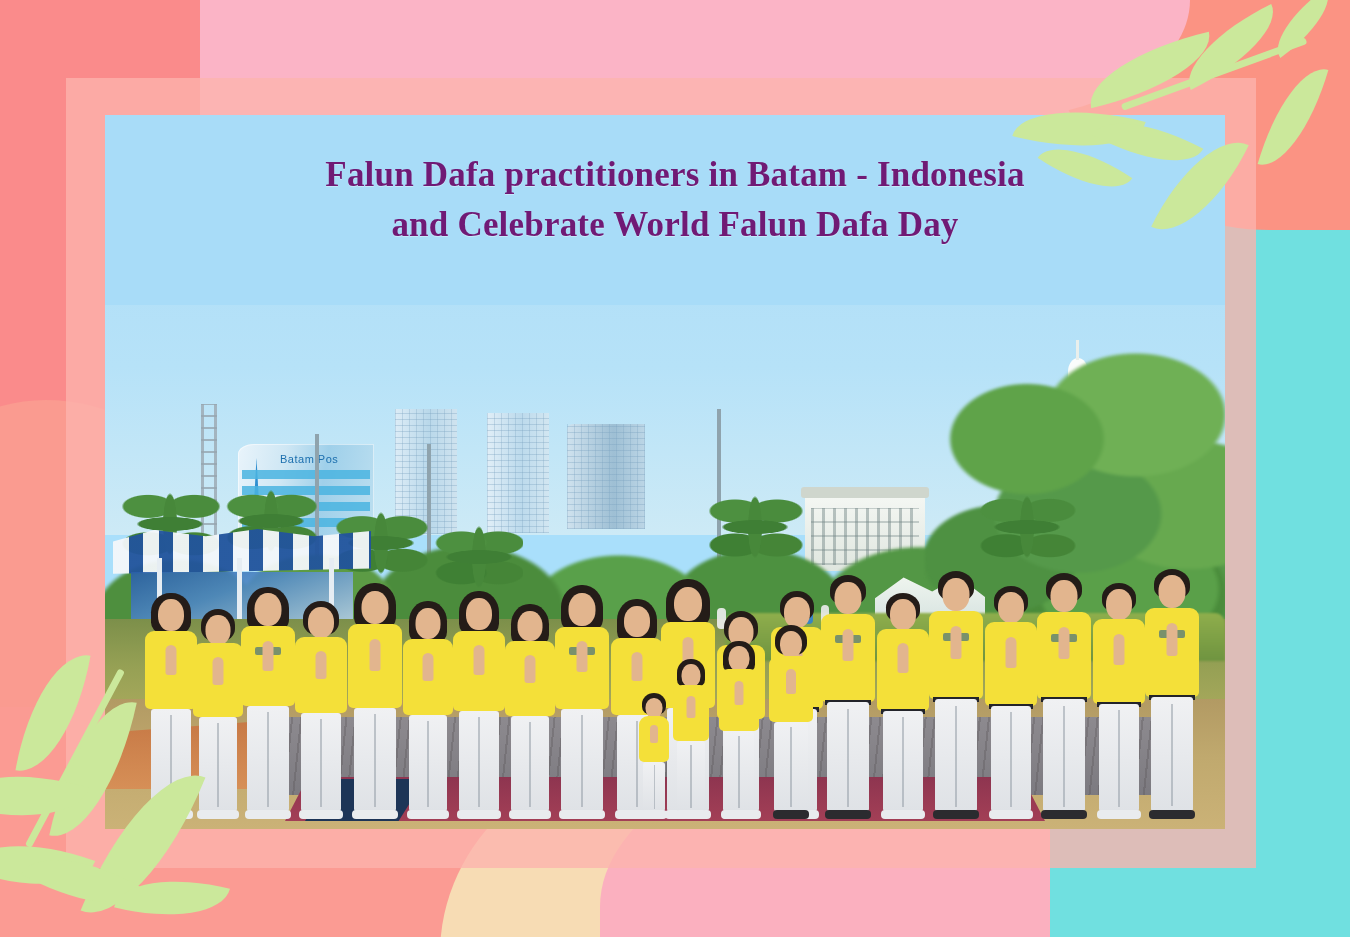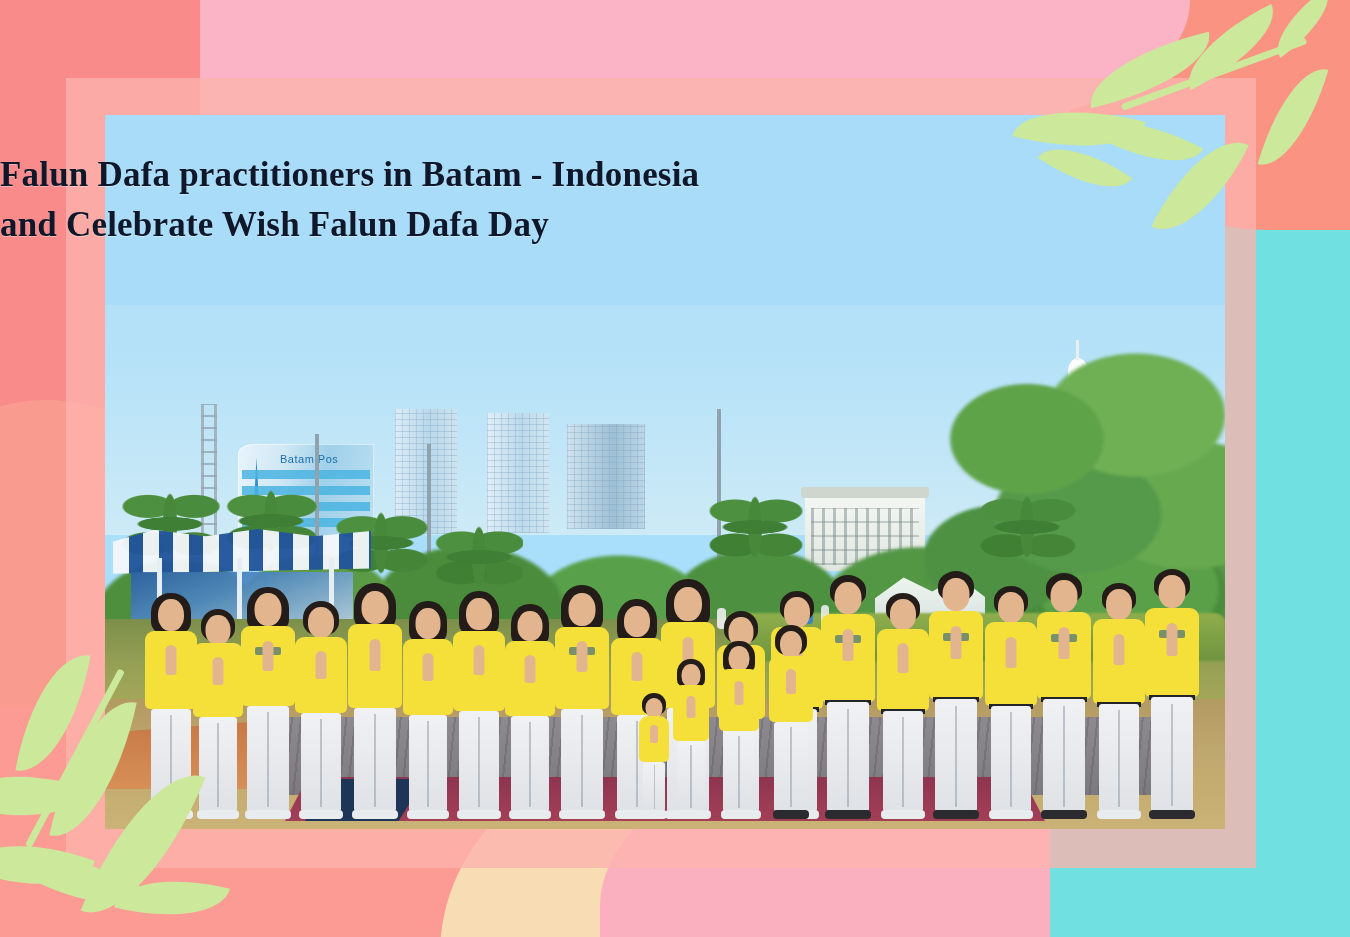--- a/index.html
+++ b/index.html
@@ -500,21 +500,22 @@
     background: #cbe89b;
     border-radius: 3px;
     transform-origin: 0 50%;
   }
 
   
   .title {
     position: absolute;
     left: 0; right: 0;
     top: 28px;
-    color: #0f172a;
+    text-align: center;
+    color: #701a75;
     font-weight: bold;
     font-size: 35px;
     line-height: 1.42;
     letter-spacing: .2px;
     text-shadow: 0 1px 0 rgba(255,255,255,.35);
   }
   .title .line { display: block; white-space: nowrap; }
 </style>
 </head>
 <body>
@@ -841,21 +842,21 @@
           <div class="belt" style="top:126px"></div>
           <div class="legs" style="top:128px"></div>
           <div class="shoes"></div>
         </div>
       </div>
     </div>
   </div>
 
   <div class="title" style="top:150px;">
     <span class="line">Falun Dafa practitioners in Batam - Indonesia</span>
-    <span class="line">and Celebrate Wish Falun Dafa Day</span>
+    <span class="line">and Celebrate World Falun Dafa Day</span>
   </div>
 
   <div style="position:absolute;right:0;top:0;width:300px;height:240px;">
     <div class="stem" style="left:72px;top:104px;width:196px;height:7px;transform:rotate(-20deg)"></div>
     <div class="leaf" style="left:34px;top:46px;width:132px;height:48px;transform:rotate(-13deg)"></div>
     <div class="leaf" style="left:126px;top:26px;width:110px;height:42px;transform:rotate(-26deg)"></div>
     <div class="leaf" style="left:214px;top:8px;width:78px;height:30px;transform:rotate(-36deg)"></div>
     <div class="leaf" style="left:222px;top:62px;width:42px;height:110px;transform:rotate(16deg);border-radius:100% 0 100% 0"></div>
     <div class="leaf" style="left:-34px;top:106px;width:126px;height:46px;transform:rotate(14deg)"></div>
     <div class="leaf" style="left:46px;top:122px;width:104px;height:40px;transform:rotate(28deg)"></div>

